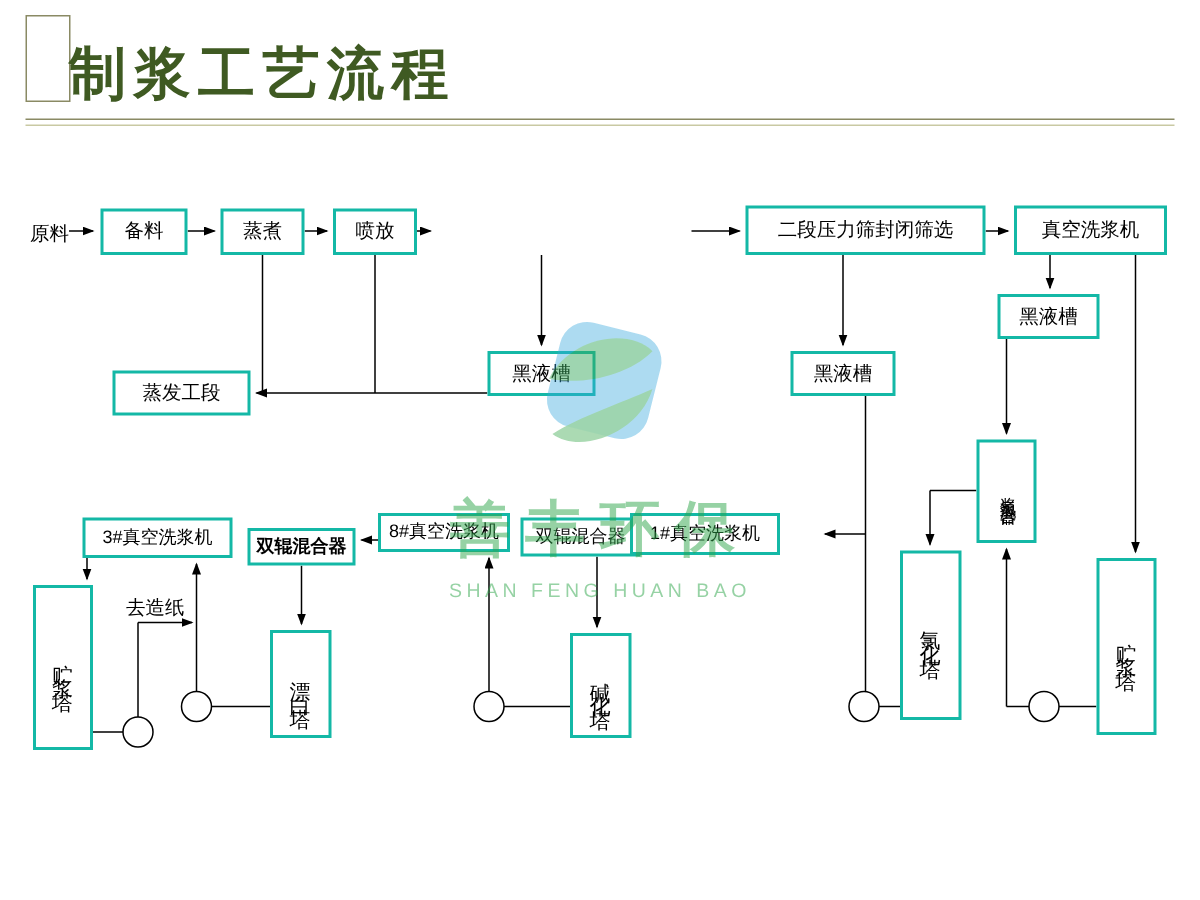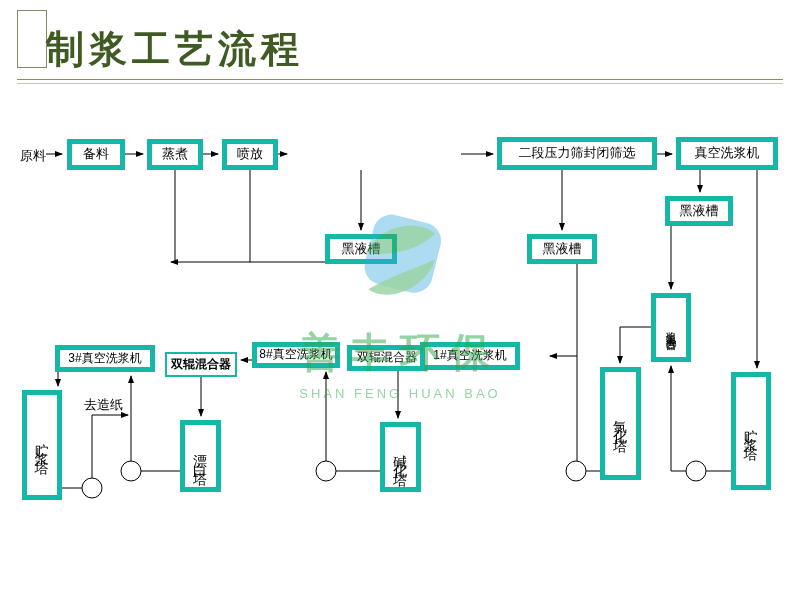--- a/index.html
+++ b/index.html
@@ -9,21 +9,21 @@
 
   
   .deco-rect{position:absolute;left:17px;top:10px;width:30px;height:58px;border:1px solid #8a8a64;background:#fff}
   .title{position:absolute;left:46px;top:24px;font-size:38px;font-weight:bold;color:#3f5a22;
          letter-spacing:5px;font-family:Liberation Serif, serif;white-space:nowrap}
   .rule1{position:absolute;left:17px;top:79px;width:766px;height:1px;background:#8a8a64}
   .rule2{position:absolute;left:17px;top:83px;width:766px;height:1px;background:#c9c9a3}
 
   
   svg.wires{position:absolute;left:0;top:0;z-index:1}
-  .node{position:absolute;z-index:2;background:#fff;border:5px solid #14b8a6;
+  .node{position:absolute;z-index:2;background:#fff;border:2px solid #14b8a6;
         display:flex;align-items:center;justify-content:center;
         font-size:13px;line-height:1.15;text-align:center;padding:1px}
   .sm{font-size:12px}
   .vnode{writing-mode:vertical-lr;text-orientation:upright;letter-spacing:9px;font-size:14px}
   .vnode-sm{writing-mode:vertical-lr;text-orientation:upright;letter-spacing:2px;font-size:11px;line-height:1.1}
   .thick{border-width:2px;font-weight:bold;font-size:12px}
   .floating-label{position:absolute;z-index:2;font-size:13px;white-space:nowrap}
 
   
   .watermark{position:absolute;left:262px;top:205px;width:276px;z-index:3;opacity:.5;
@@ -108,20 +108,21 @@
   <div class="floating-label" style="left:20px;top:147px">原料</div>
   <div class="node" style="left:67px;top:139px;width:58px;height:31px">备料</div>
   <div class="node" style="left:147px;top:139px;width:56px;height:31px">蒸煮</div>
   <div class="node" style="left:222px;top:139px;width:56px;height:31px">喷放</div>
   <div class="node" style="left:497px;top:137px;width:160px;height:33px">二段压力筛封闭筛选</div>
   <div class="node" style="left:676px;top:137px;width:102px;height:33px">真空洗浆机</div>
 
   <div class="node" style="left:665px;top:196px;width:68px;height:30px">黑液槽</div>
   <div class="node" style="left:527px;top:234px;width:70px;height:30px">黑液槽</div>
   <div class="node" style="left:325px;top:234px;width:72px;height:30px">黑液槽</div>
+  <div class="node" style="left:75px;top:247px;width:92px;height:30px">蒸发工段</div>
 
   <div class="node sm" style="left:55px;top:345px;width:100px;height:27px">3#真空洗浆机</div>
   <div class="node thick" style="left:165px;top:352px;width:72px;height:25px">双辊混合器</div>
   <div class="node sm" style="left:252px;top:342px;width:88px;height:26px">8#真空洗浆机</div>
   <div class="node sm" style="left:347px;top:345px;width:80px;height:26px">双辊混合器</div>
   <div class="node sm" style="left:420px;top:342px;width:100px;height:28px">1#真空洗浆机</div>
 
   <div class="node vnode" style="left:600px;top:367px;width:41px;height:113px">氯化塔</div>
   <div class="node vnode-sm" style="left:651px;top:293px;width:40px;height:69px">浆氯混合器</div>
   <div class="node vnode" style="left:731px;top:372px;width:40px;height:118px">贮浆塔</div>

